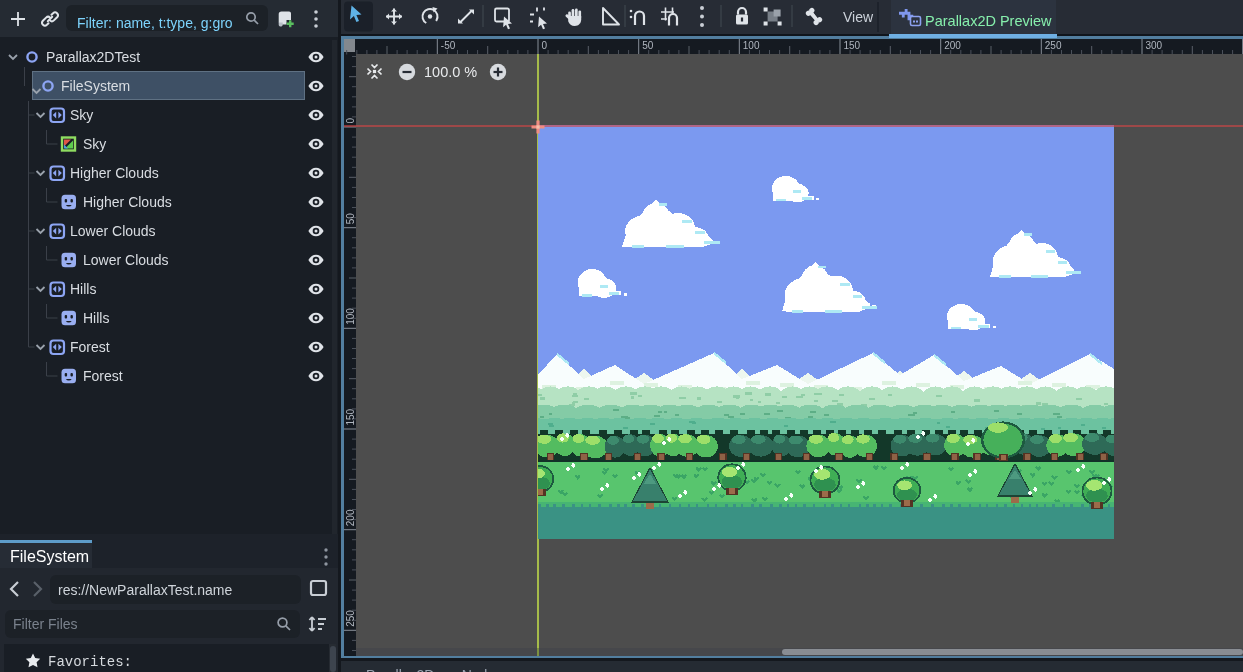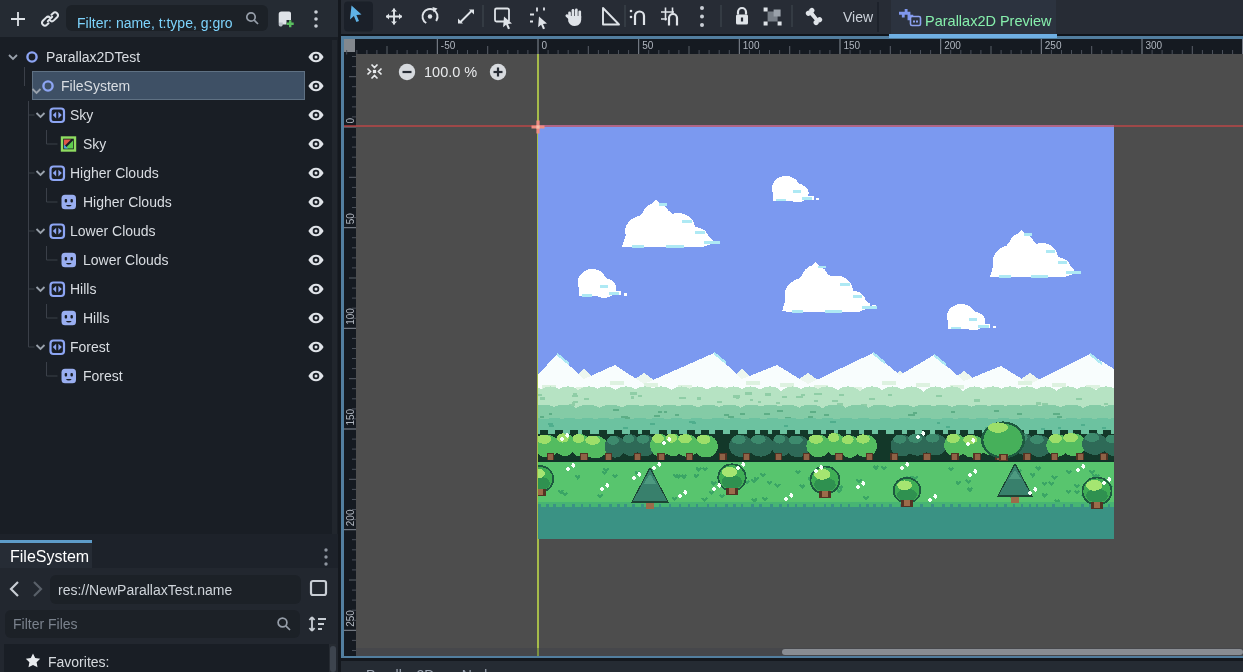--- a/index.html
+++ b/index.html
@@ -176,21 +176,21 @@
 <svg class="abs" style="left:306px;top:613px;" width="22" height="22" viewBox="0 0 22 22">
     <g stroke="#c8cdd4" stroke-width="1.8" fill="none">
 <path d="M6 4v14M6 18l-2.6-3M6 18l2.6-3M6 4l-2.6 3M6 4l2.6 3"></path>
 <path d="M12 6h8M12 11h6M12 16h4"></path>
     </g>
   </svg>
 <div class="abs" style="left:4px;top:644px;width:332px;height:28px;background:#191e25;"></div>
 <svg class="abs" style="left:24px;top:652px;" width="18" height="18" viewBox="0 0 18 18">
     <path d="M9 1.5l2.2 4.6 5 .7-3.6 3.5.9 5-4.5-2.4-4.5 2.4.9-5L1.8 6.8l5-.7z" fill="#e8ebee"></path>
   </svg>
-<div class="t" style="left:48px;top:655.0px;font-size:14px;color:#d6dade;">Favorites:</div>
+<div class="t" style="left:48px;top:655.0px;font-size:14px;color:#d6dade;font-family:Liberation Mono, monospace;">Favorites:</div>
 <div class="abs" style="left:329px;top:644px;width:7px;height:28px;background:#262b32;"></div>
 <div class="abs" style="left:329.5px;top:646px;width:6px;height:26px;background:#3d444e;border-radius:3px;"></div>
 <div class="abs" style="left:332px;top:40px;width:5px;height:494px;background:#21262d;"></div>
 <div class="abs" style="left:338px;top:0px;width:3px;height:672px;background:#14181e;"></div>
 <div class="abs" style="left:341px;top:0px;width:902px;height:34px;background:#272c35;"></div>
 <div class="abs" style="left:341px;top:34px;width:902px;height:2px;background:#10151c;"></div>
 <div class="abs" style="left:341px;top:36px;width:902px;height:2.5px;background:#527e9f;"></div>
 <svg class="abs" style="left:341px;top:0px;" width="560" height="34" viewBox="0 0 560 34">
     <rect x="3" y="1.5" width="29" height="30" rx="4" fill="#1b2029"></rect>
     <path d="M12 7l10 9-5.1.5 2.6 6-2.6 1.1-2.5-6.1-3.9 3.4z" fill="#5fb2e6" transform="translate(-1.5 -1.5)"></path>

